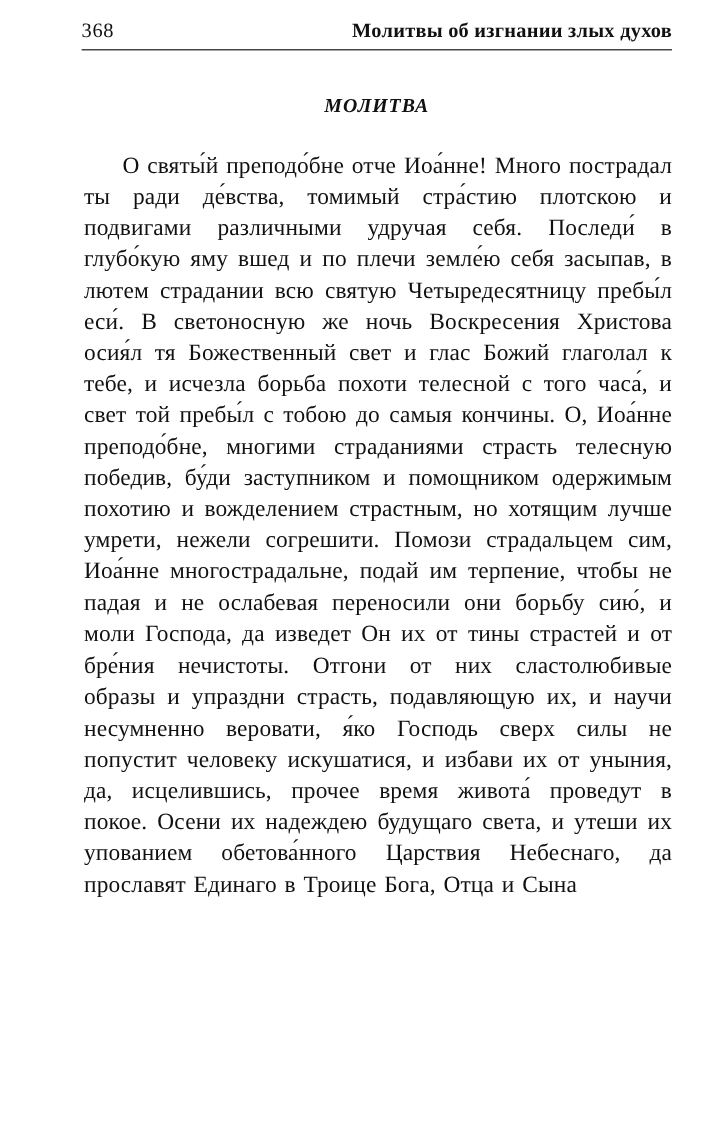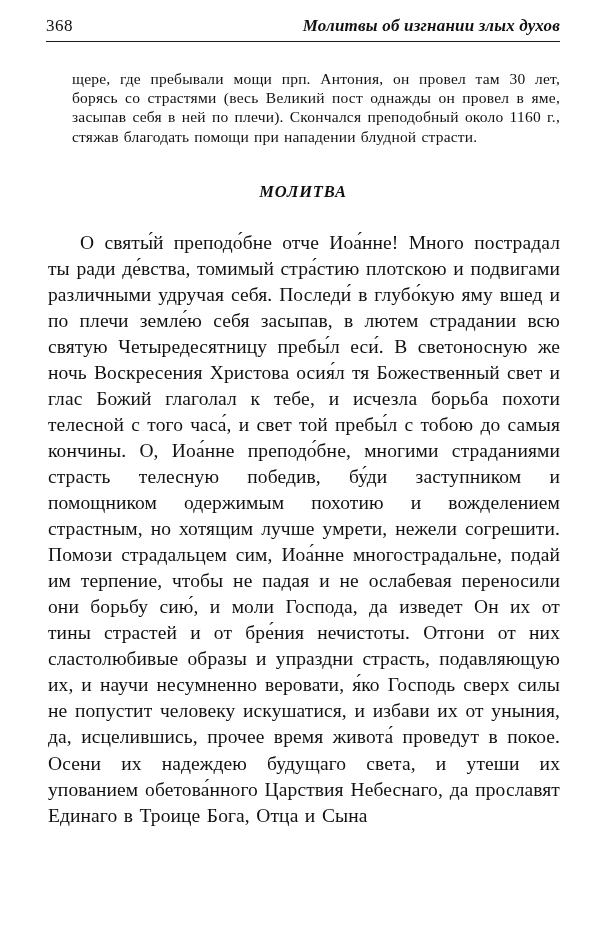--- a/index.html
+++ b/index.html
@@ -12,35 +12,34 @@
     height: 938px;
     overflow: hidden;
     color: #111111;
     font-family: "Liberation Serif", serif;
     -webkit-font-smoothing: antialiased;
   }
   .page {
     box-sizing: border-box;
     width: 600px;
     height: 938px;
-    padding: 16px 40px 0 46px;
+    padding: 16px 40px 0 68px;
   }
   .running-head {
     display: flex;
     justify-content: space-between;
     align-items: baseline;
     font-size: 17px;
   }
   .page-number {
     font-style: normal;
     font-weight: 400;
     letter-spacing: 0.5px;
   }
   .running-title {
-    font-style: italic;
     font-weight: 700;
     letter-spacing: 0.2px;
   }
   .head-rule {
     border: none;
     border-top: 1.6px solid #1a1a1a;
     margin: 5px 0 0 0;
   }
   .intro {
     margin: 27px 0 0 26px;
@@ -73,19 +72,18 @@
 
 <div class="page">
 
   <div class="running-head">
     <span class="page-number">368</span>
     <span class="running-title">Молитвы об изгнании злых духов</span>
   </div>
 
   <hr class="head-rule">
 
-  <p class="intro">щере, где пребывали мощи прп. Антония, он провел там 30 лет, борясь со страстями (весь Великий пост однажды он провел в яме, засыпав себя в ней по плечи). Скончался преподобный около 1160 г., стяжав благодать помощи при нападении блудной страсти.</p>
 
   <h2 class="section-heading">МОЛИТВА</h2>
 
   <p class="prayer">О святы́й преподо́бне отче Иоа́нне! Много пострадал ты ради де́вства, томимый стра́стию плотскою и подвигами различными удручая себя. Последи́ в глубо́кую яму вшед и по плечи земле́ю себя засыпав, в лютем страдании всю святую Четыредесятницу пребы́л еси́. В светоносную же ночь Воскресения Христова осия́л тя Божественный свет и глас Божий глаголал к тебе, и исчезла борьба похоти телесной с того часа́, и свет той пребы́л с тобою до самыя кончины. О, Иоа́нне преподо́бне, многими страданиями страсть телесную победив, бу́ди заступником и помощником одержимым похотию и вожделением страстным, но хотящим лучше умрети, нежели согрешити. Помози страдальцем сим, Иоа́нне многострадальне, подай им терпение, чтобы не падая и не ослабевая переносили они борьбу сию́, и моли Господа, да изведет Он их от тины страстей и от бре́ния нечистоты. Отгони от них сластолюбивые образы и упраздни страсть, подавляющую их, и научи несумненно веровати, я́ко Господь сверх силы не попустит человеку искушатися, и избави их от уныния, да, исцелившись, прочее время живота́ проведут в покое. Осени их надеждею будущаго света, и утеши их упованием обетова́нного Царствия Небеснаго, да прославят Единаго в Троице Бога, Отца и Сына</p>
 
 </div>
 
 </body></html>

